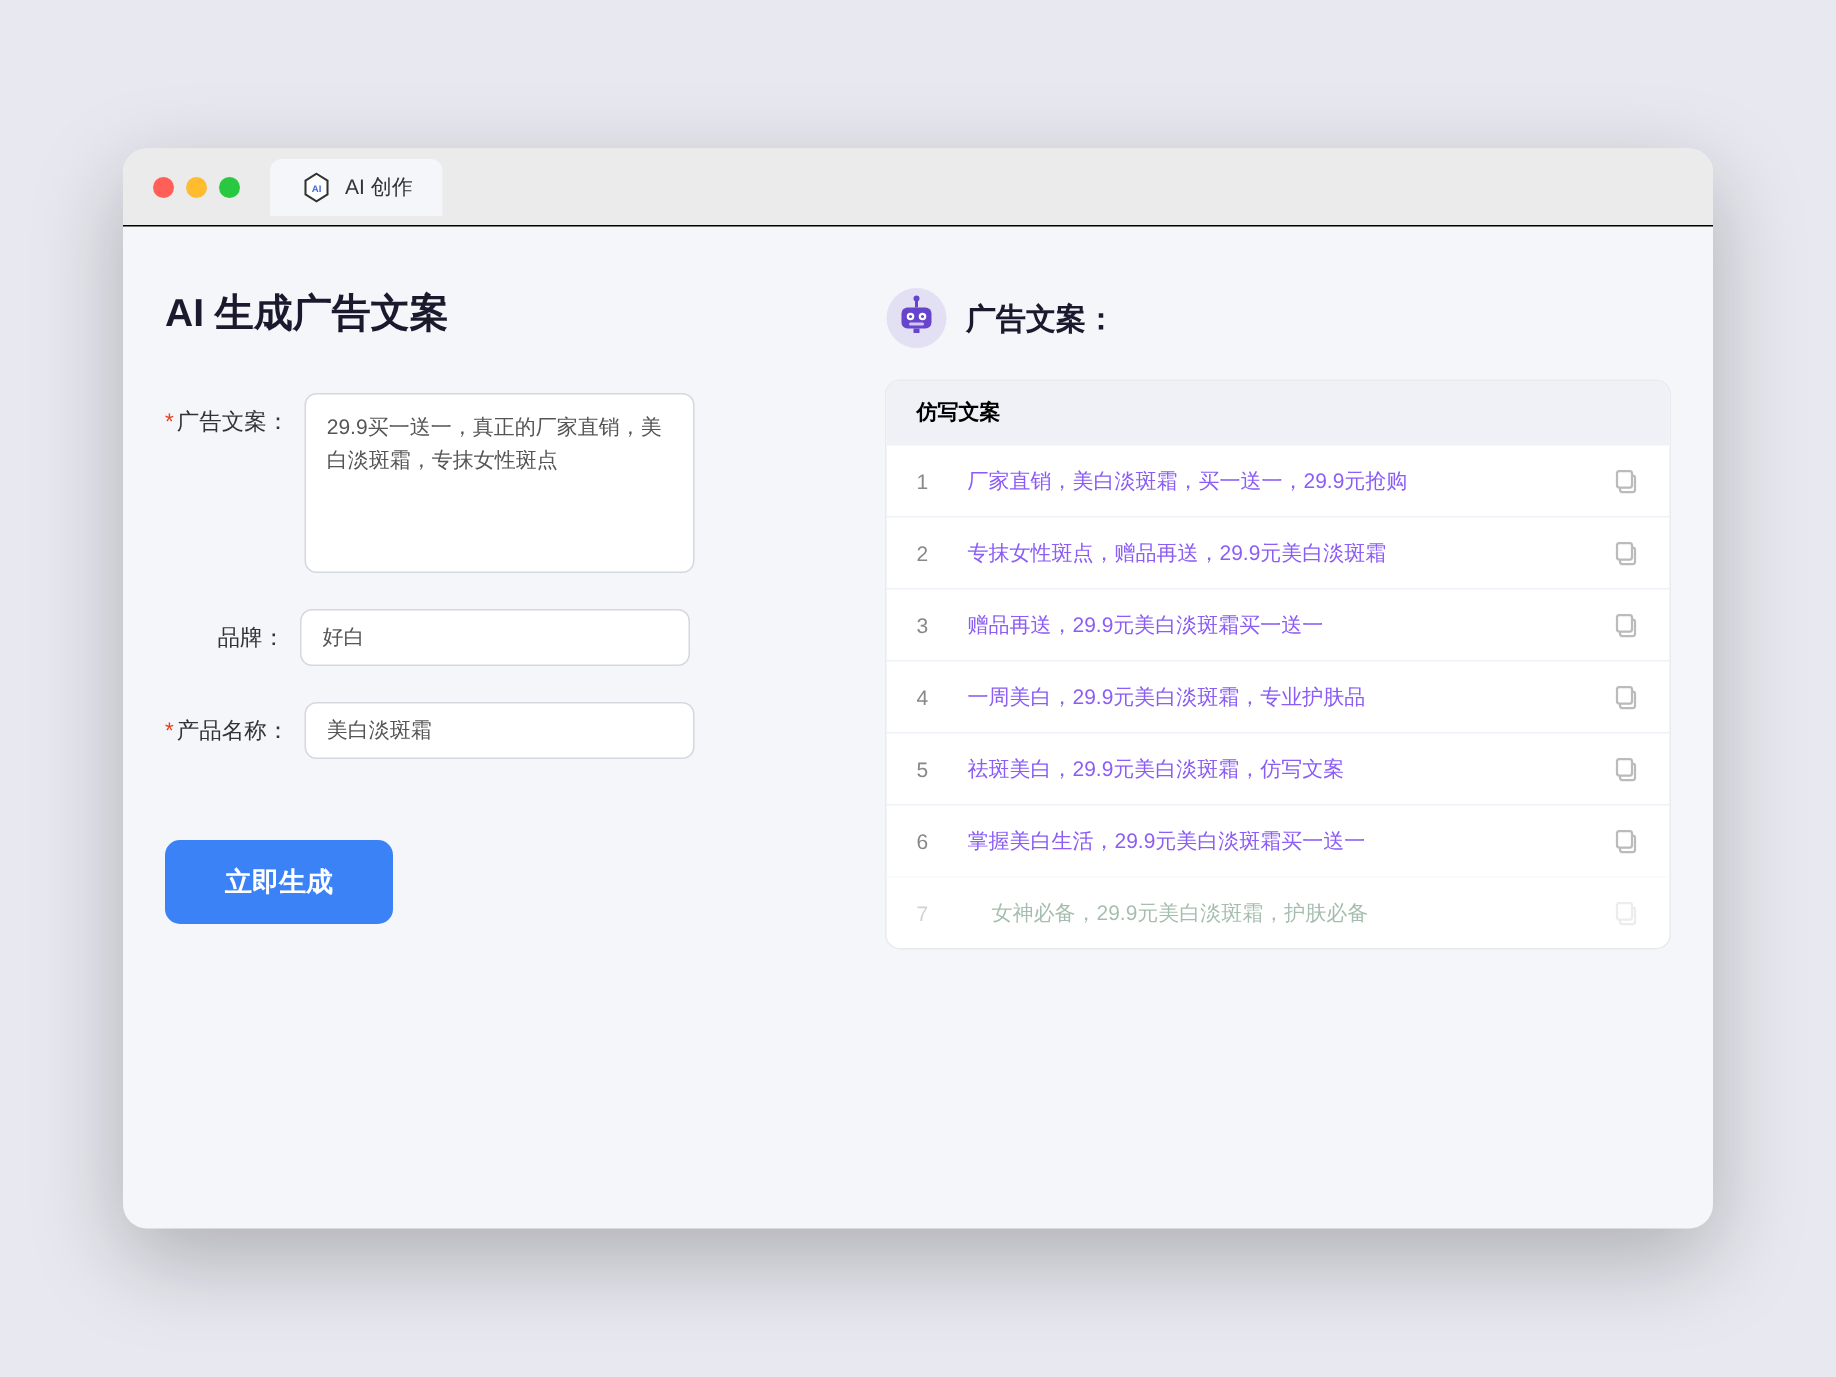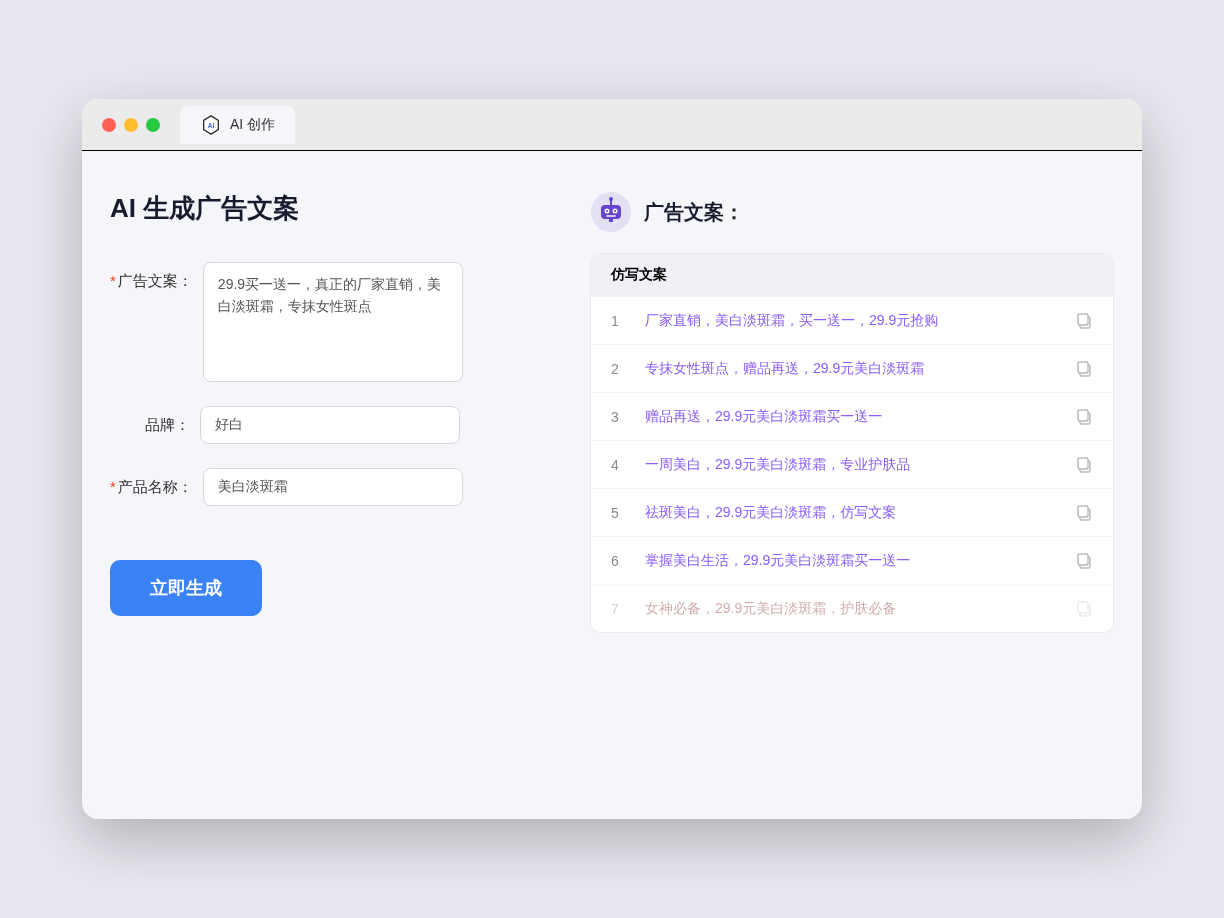--- a/index.html
+++ b/index.html
@@ -324,21 +324,21 @@
         <div class="result-row">
           <span class="row-number">6</span>
           <span class="row-text">掌握美白生活，29.9元美白淡斑霜买一送一</span>
           <svg class="copy-icon" viewBox="0 0 18 18" fill="none">
             <rect x="5" y="5" width="10" height="11" rx="1.5" stroke="#bbb" stroke-width="1.5"></rect>
             <rect x="3" y="2" width="10" height="11" rx="1.5" stroke="#bbb" stroke-width="1.5" fill="white"></rect>
           </svg>
         </div>
         <div class="result-row" style="opacity:0.38;">
           <span class="row-number">7</span>
-          <span class="row-text" style="color:#7f1d1d;">女神必备，29.9元美白淡斑霜，护肤必备</span>
+          <span class="row-text" style="color:#14532d;margin-left:16px;">女神必备，29.9元美白淡斑霜，护肤必备</span>
           <svg class="copy-icon" viewBox="0 0 18 18" fill="none">
             <rect x="5" y="5" width="10" height="11" rx="1.5" stroke="#ccc" stroke-width="1.5"></rect>
             <rect x="3" y="2" width="10" height="11" rx="1.5" stroke="#ccc" stroke-width="1.5" fill="white"></rect>
           </svg>
         </div>
       </div>
     </div>
 
   </div>
 </div>

